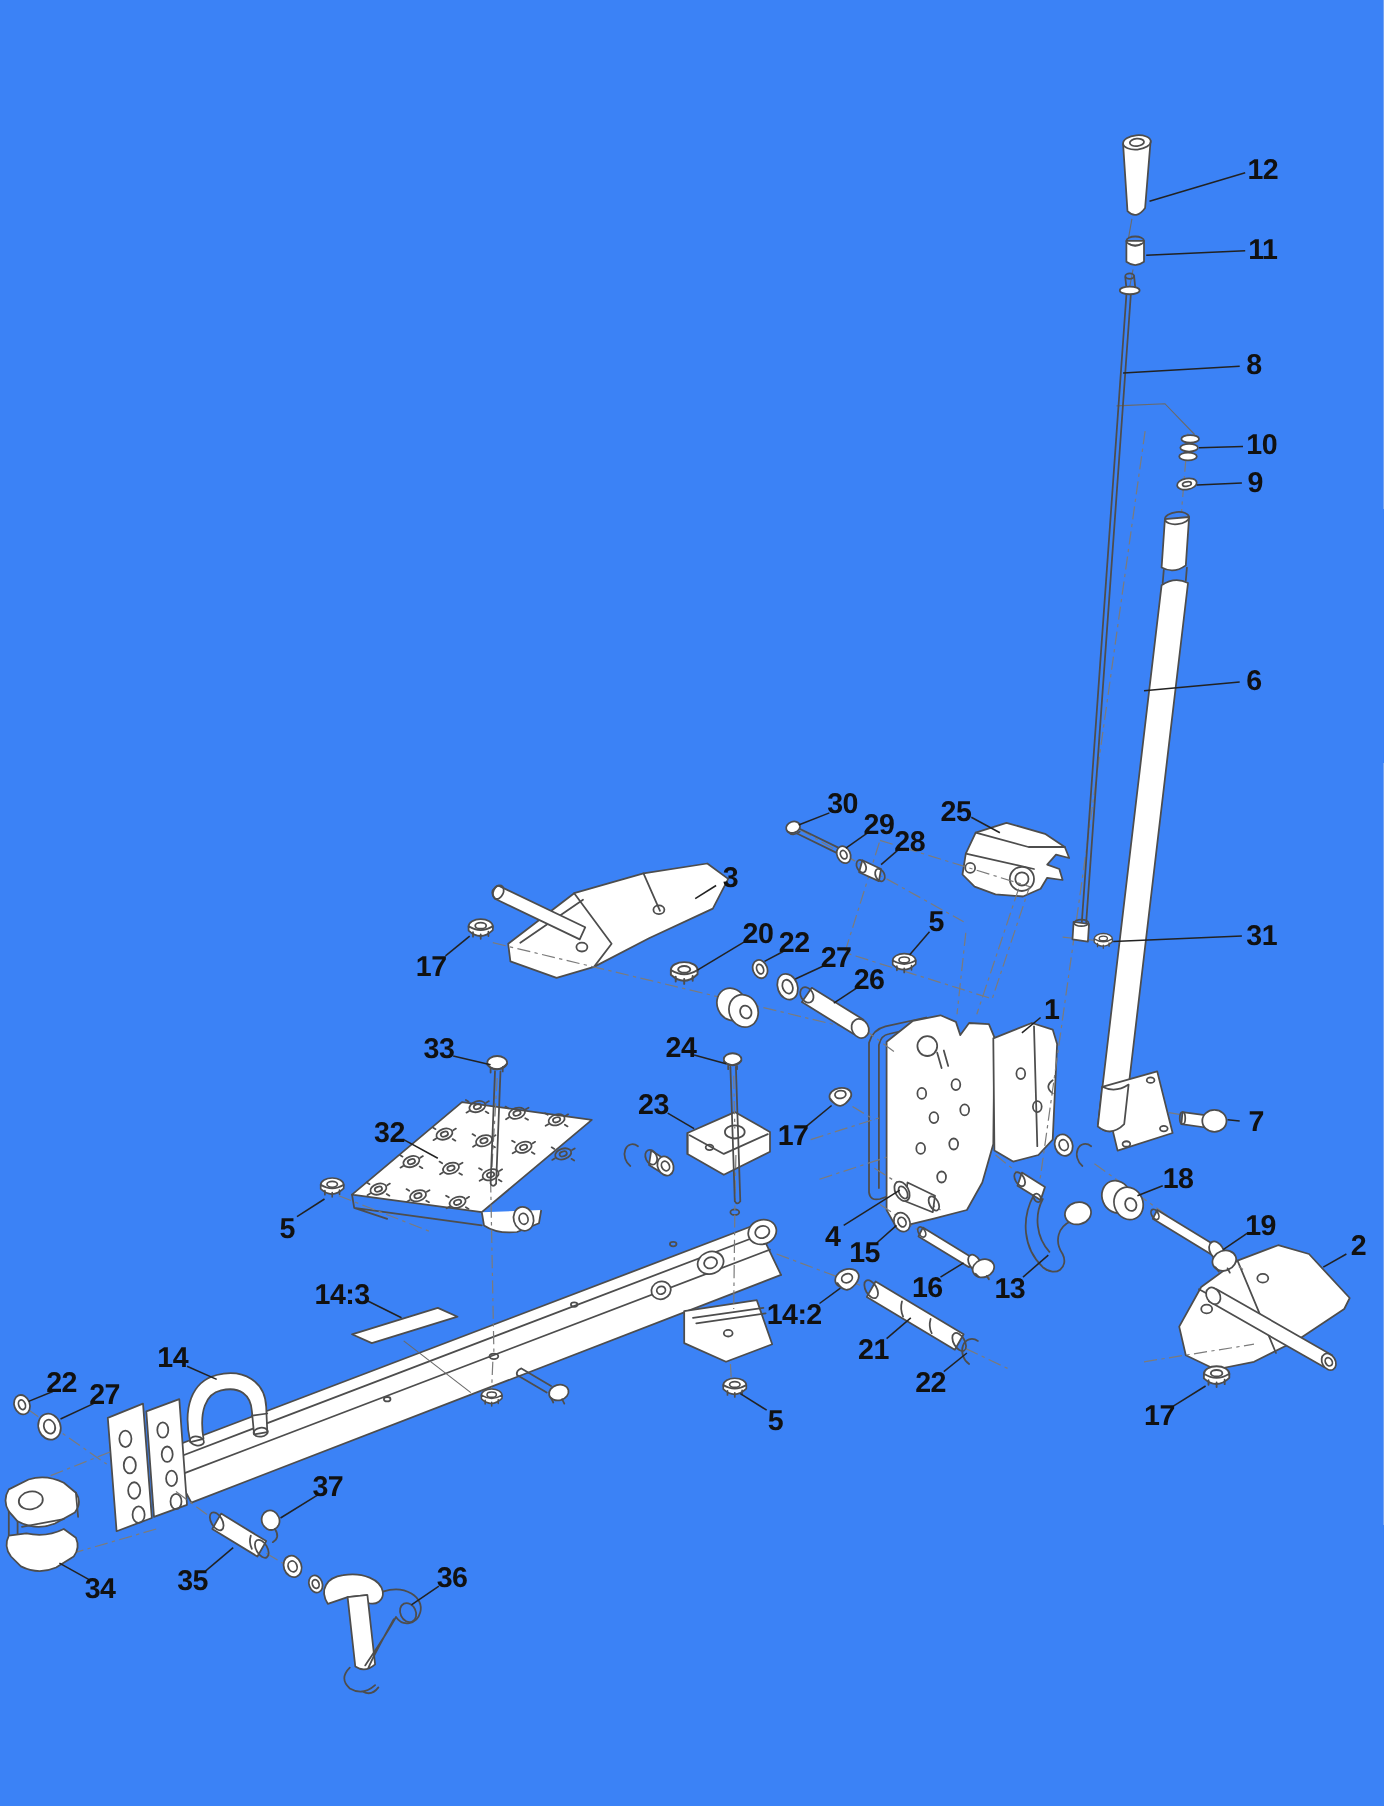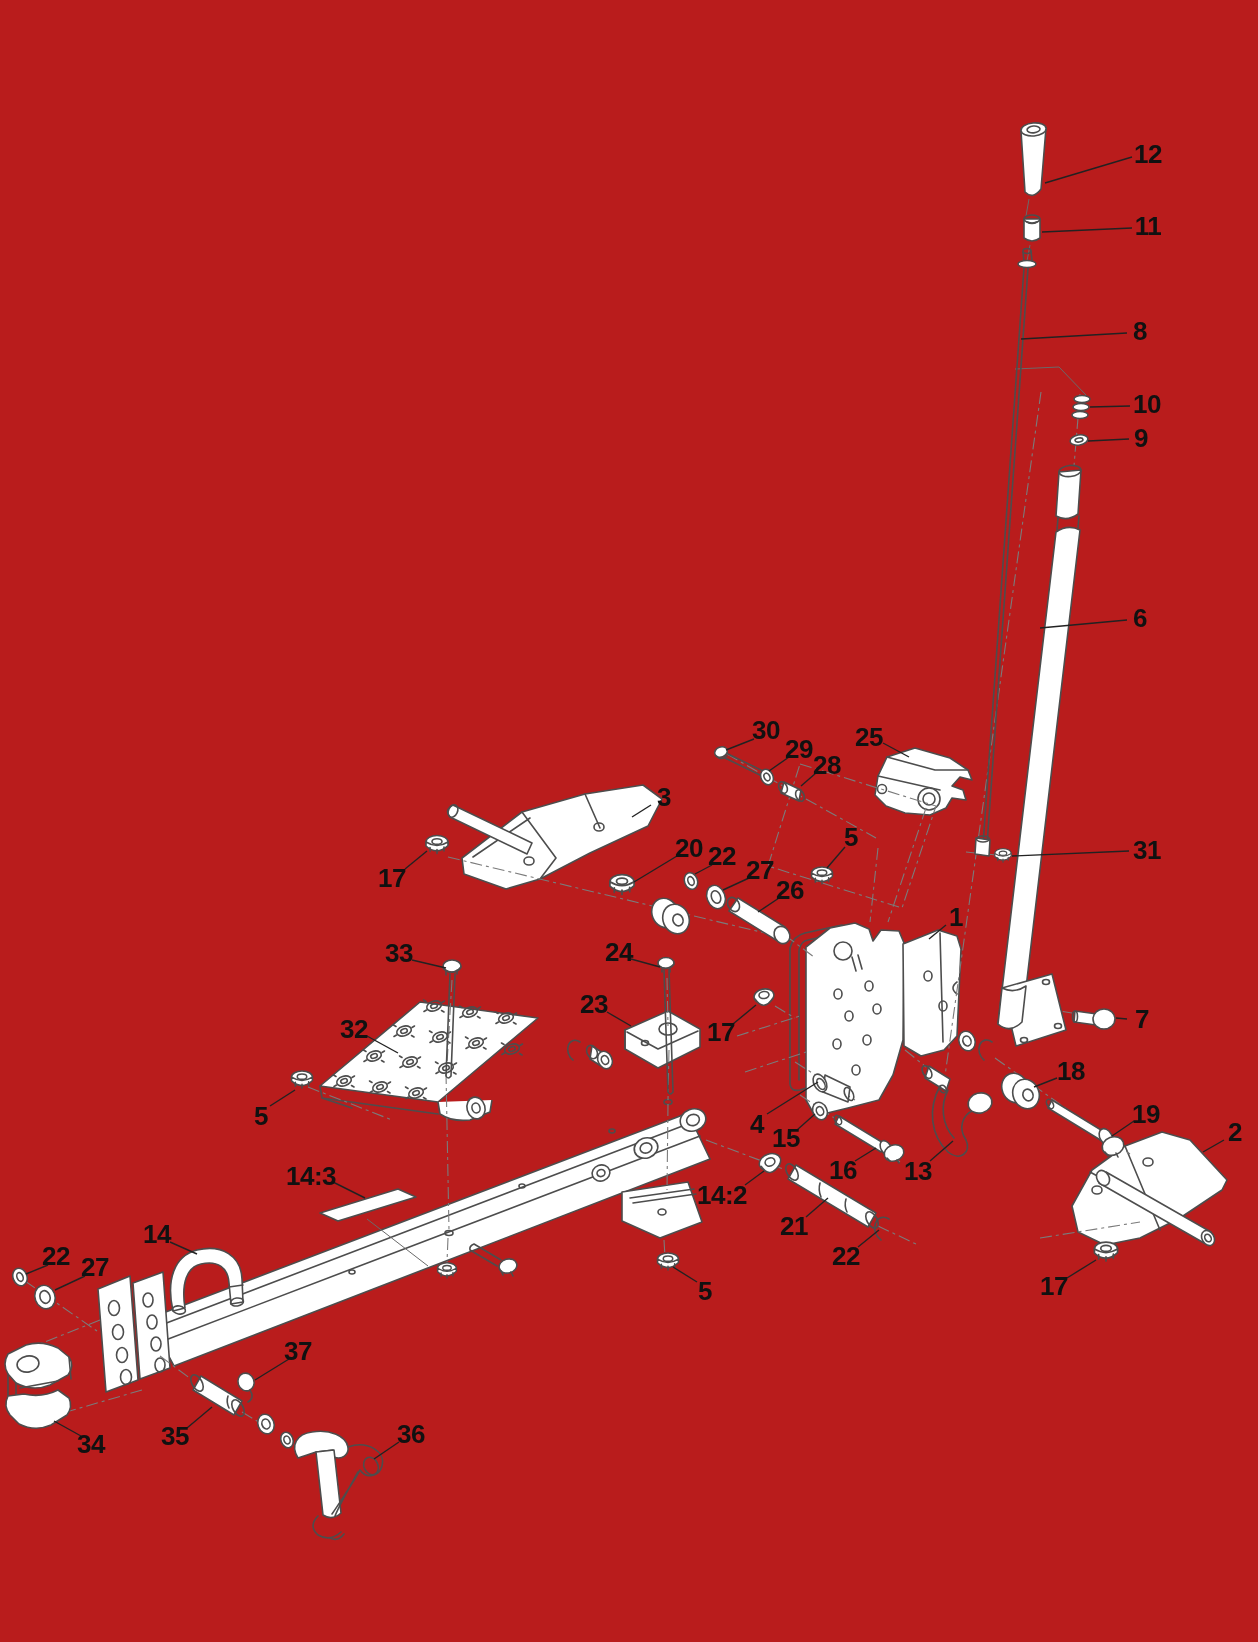--- a/index.html
+++ b/index.html
@@ -1,16 +1,16 @@
 <!DOCTYPE html>
 <html><head>
 <meta charset="utf-8">
 <style>
   html,body{margin:0;padding:0;background:#e8e8e8;}
-  .stage{position:relative;width:1258px;height:1642px;background:#b91c1c;margin:0 auto;overflow:hidden;
+  .stage{position:relative;width:1258px;height:1642px;background:#3b82f6;margin:0 auto;overflow:hidden;
          font-family:"Liberation Sans", sans-serif;}
   svg{position:absolute;left:0;top:0;}
   .p{fill:none;stroke:#4d4d4d;stroke-width:1.6;stroke-linecap:round;stroke-linejoin:round;}
   .pw{fill:#ffffff;stroke:#4d4d4d;stroke-width:1.6;stroke-linejoin:round;}
   .pt{fill:none;stroke:#6a6a6a;stroke-width:1;}
   .cl{fill:none;stroke:#7b7b7b;stroke-width:1.1;stroke-dasharray:12 4 3 4;}
   .co-label{font-family:"Liberation Sans", sans-serif;font-weight:700;font-size:26px;letter-spacing:-0.5px;}
 </style>
 </head>
 <body>

